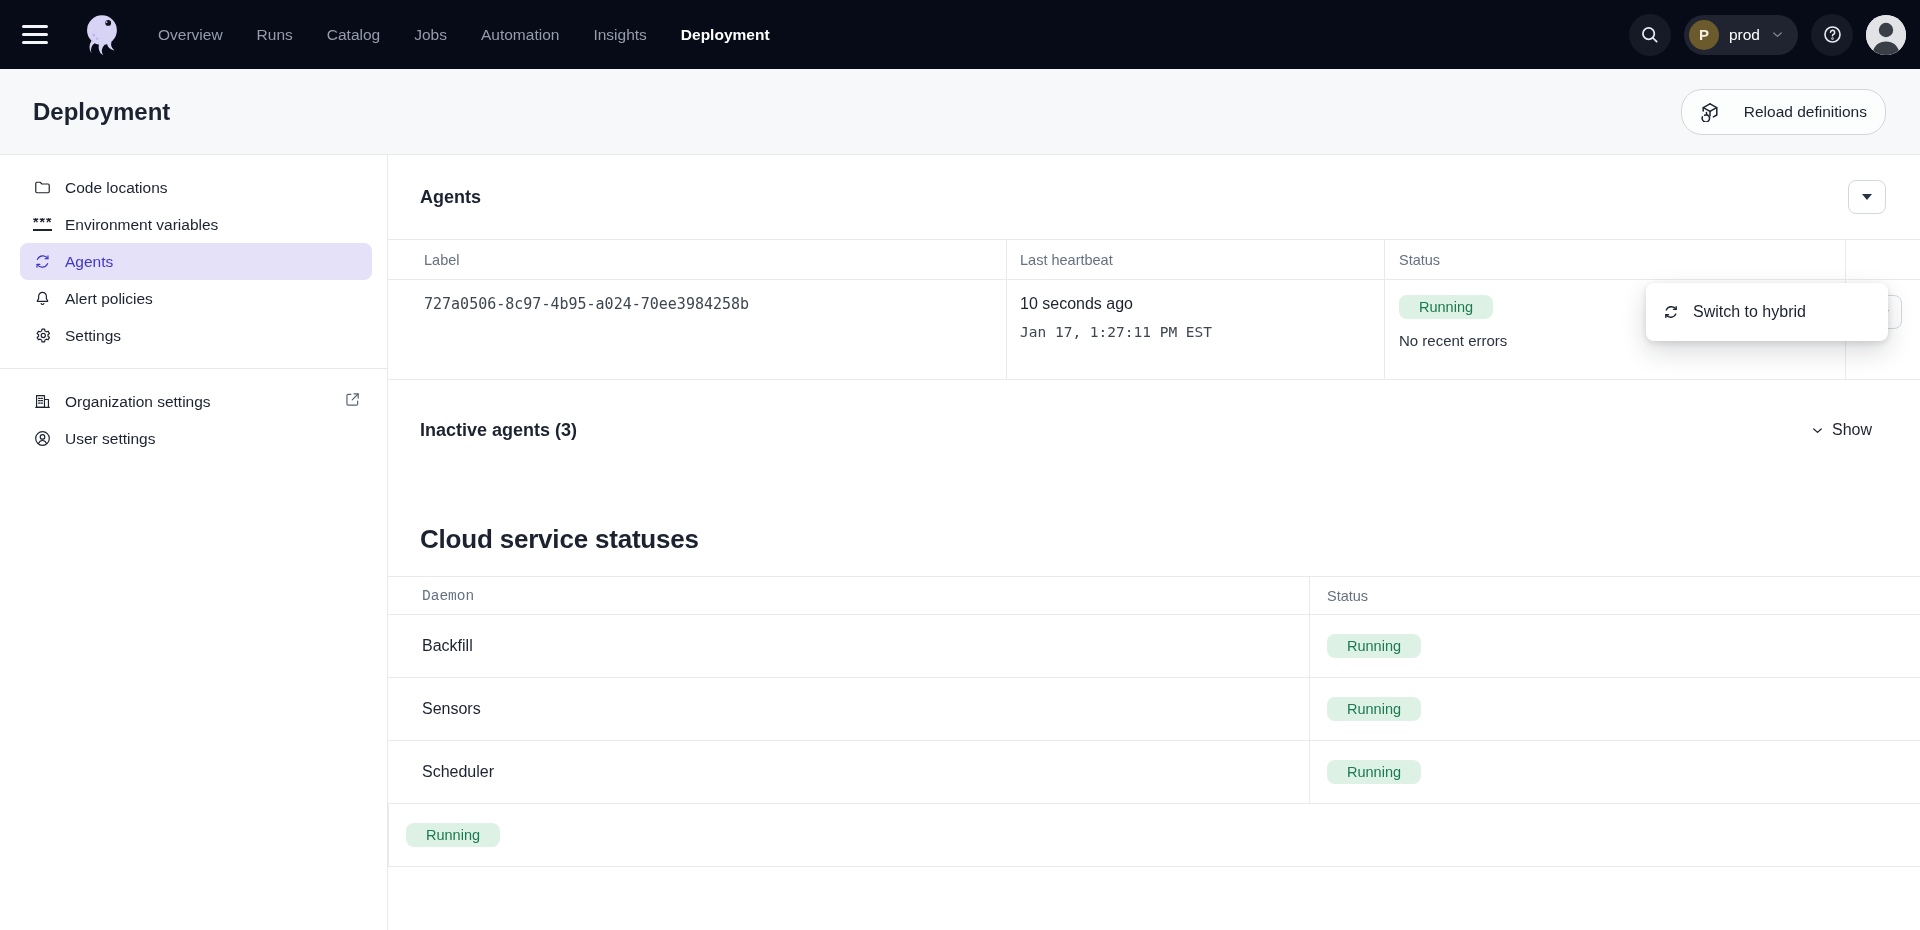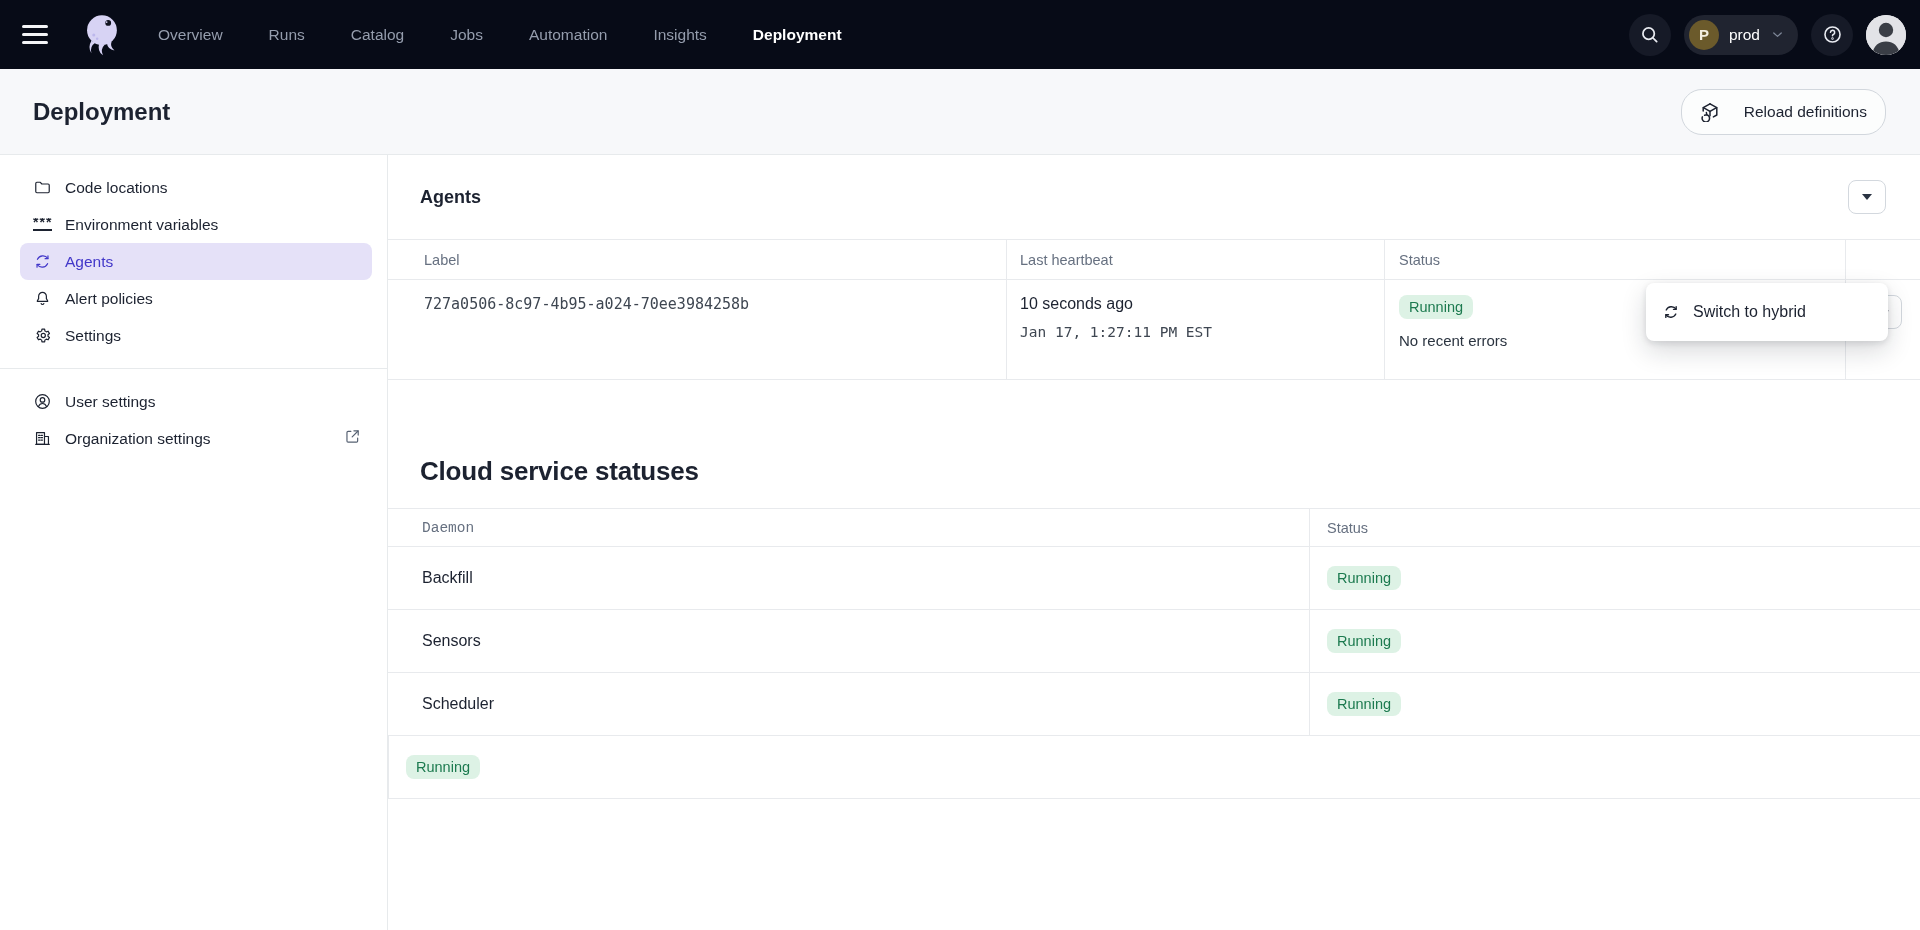--- a/index.html
+++ b/index.html
@@ -5,21 +5,21 @@
   * { margin:0; padding:0; box-sizing:border-box; }
   html,body { width:1920px; height:930px; overflow:hidden; background:#fff;
     font-family:"Liberation Sans","DejaVu Sans",sans-serif; color:#1C2230; }
   .mono { font-family:"DejaVu Sans Mono","Liberation Mono",monospace; }
 
   
   .topnav { height:69px; background:#070B17; display:flex; align-items:center; padding:0 14px 0 22px; }
   .hamburger { width:40px; height:40px; display:flex; flex-direction:column; justify-content:center; gap:5px; cursor:pointer; }
   .hamburger i { display:block; width:26px; height:3px; background:#F4F5F8; border-radius:2px; }
   .logo { width:50px; height:50px; margin-left:14px; }
-  .nav-links { display:flex; gap:46px; margin-left:32px; }
+  .nav-links { display:flex; gap:34px; margin-left:32px; }
   .nav-link { font-size:15.5px; color:#959DAD; text-decoration:none; cursor:pointer; }
   .nav-link.active { color:#FFFFFF; font-weight:700; }
   .nav-right { margin-left:auto; display:flex; align-items:center; gap:13px; }
   .nav-circle-btn { width:42px; height:42px; border-radius:50%; background:#161A27; display:flex; align-items:center; justify-content:center; cursor:pointer; }
   .nav-circle-btn svg { width:21px; height:21px; stroke:#E9EBF1; fill:none; stroke-width:2; stroke-linecap:round; }
   .env-pill { height:40px; border-radius:20px; background:#202430; display:flex; align-items:center; gap:10px; padding:0 13px 0 5px; cursor:pointer; }
   .env-avatar { width:30px; height:30px; border-radius:50%; background:#6B5A2B; color:#F3EEDF; font-size:15px; font-weight:700; display:flex; align-items:center; justify-content:center; }
   .env-name { color:#FFFFFF; font-size:15.5px; }
   .env-pill svg { width:15px; height:15px; stroke:#7E8798; fill:none; stroke-width:2; stroke-linecap:round; stroke-linejoin:round; }
   .user-avatar { width:40px; height:40px; border-radius:50%; overflow:hidden; background:#E2E3E7; cursor:pointer; }
@@ -66,21 +66,21 @@
   .td-row { height:100px; border-bottom:1px solid #E8EAED; }
   .cell-label { padding:15px 30px 0 36px; }
   .label-line { display:flex; align-items:center; justify-content:space-between; }
   .agent-name { font-size:16.5px; font-weight:700; color:#1C2230; }
   .badge-purple { background:#E7E4FA; color:#5346D6; font-size:14.5px; padding:4px 12px; border-radius:8px; white-space:nowrap; }
   .agent-id { font-size:15px; color:#3E4651; }
   .cell-heartbeat { padding:15px 0 0 13px; }
   .hb-rel { font-size:16px; color:#1C2230; }
   .hb-time { margin-top:11px; font-size:14.5px; color:#3E4651; }
   .cell-status { padding:15px 0 0 14px; }
-  .badge-green { display:inline-block; background:#DDF2E5; color:#1C7A4F; font-size:14.5px; padding:4px 10px; border-radius:8px; }
+  .badge-green { display:inline-block; background:#DDF2E5; color:#1C7A4F; font-size:14.5px; padding:4px 20px; border-radius:8px; }
   .status-note { margin-top:13px; font-size:15px; color:#2B3440; }
   .cell-action { display:flex; justify-content:center; padding-top:15px; }
   .sq-btn svg { width:17px; height:17px; stroke:#2A3342; fill:none; stroke-width:2; stroke-linecap:round; stroke-linejoin:round; }
 
   .inactive-row { margin-top:32px; height:36px; display:flex; align-items:center; justify-content:space-between; padding:0 48px 0 32px; }
   .show-toggle { display:flex; align-items:center; gap:7px; cursor:pointer; font-size:16px; color:#1C2230; }
   .show-toggle svg { width:15px; height:15px; stroke:#1C2230; fill:none; stroke-width:2; stroke-linecap:round; stroke-linejoin:round; }
 
   .cloud-title-row { margin-top:74px; height:34px; display:flex; align-items:center; padding-left:32px; }
 
@@ -211,41 +211,41 @@
         <path d="M18.9 13a7 7 0 0 0 0-2l1.9-1.4-1.7-3-2.2.8a7 7 0 0 0-1.8-1L14.7 4h-3.4l-.4 2.4a7 7 0 0 0-1.8 1l-2.2-.8-1.7 3L7.1 11a7 7 0 0 0 0 2l-1.9 1.4 1.7 3 2.2-.8a7 7 0 0 0 1.8 1l.4 2.4h3.4l.4-2.4a7 7 0 0 0 1.8-1l2.2.8 1.7-3z"></path>
         <circle cx="13" cy="12" r="2.6"></circle>
       </svg>
       <span>Settings</span>
     </div>
 
     <div class="side-divider"></div>
 
     <div class="side-item">
       <svg viewBox="0 0 24 24">
-        <circle cx="12" cy="12" r="8.6"></circle>
-        <circle cx="12" cy="10" r="2.9"></circle>
-        <path d="M6.9 18.3c1-2.5 2.9-3.8 5.1-3.8s4.1 1.3 5.1 3.8"></path>
-      </svg>
-      <span>User settings</span>
-    </div>
-    <div class="side-item">
-      <svg viewBox="0 0 24 24">
         <rect x="4.5" y="4.5" width="10" height="15"></rect>
         <path d="M14.5 9.5h5v10"></path>
         <path d="M3.5 19.5h17"></path>
         <path d="M7 8h1.8M10.2 8H12M7 11h1.8M10.2 11H12M7 14h1.8M10.2 14H12"></path>
       </svg>
       <span>Organization settings</span>
       <span class="ext-icon">
         <svg viewBox="0 0 24 24" width="17" height="17">
           <path d="M10 5.5H6.4A1.4 1.4 0 0 0 5 6.9v10.7A1.4 1.4 0 0 0 6.4 19h10.7a1.4 1.4 0 0 0 1.4-1.4V14"></path>
           <path d="M13.8 4.8h5.4v5.4"></path>
           <path d="M19 5 11.6 12.4"></path>
         </svg>
       </span>
+    </div>
+    <div class="side-item">
+      <svg viewBox="0 0 24 24">
+        <circle cx="12" cy="12" r="8.6"></circle>
+        <circle cx="12" cy="10" r="2.9"></circle>
+        <path d="M6.9 18.3c1-2.5 2.9-3.8 5.1-3.8s4.1 1.3 5.1 3.8"></path>
+      </svg>
+      <span>User settings</span>
     </div>
   </div>
 
   <div class="main">
 
 
     <div class="subhead-row">
       <div class="subhead">Agents</div>
       <div class="sq-btn">
         <span class="caret-down"></span>
@@ -274,20 +274,29 @@
         <div class="cell-action">
           <div class="sq-btn">
             <svg viewBox="0 0 24 24">
                 <polyline points="6,9.5 12,15 18,9.5"></polyline>
               </svg>
           </div>
         </div>
       </div>
     </div>
 
+    <div class="inactive-row">
+      <div class="subhead">Inactive agents (3)</div>
+      <div class="show-toggle">
+        <svg viewBox="0 0 24 24">
+            <polyline points="6,9.5 12,15 18,9.5"></polyline>
+          </svg>
+        <span>Show</span>
+      </div>
+    </div>
 
     <div class="cloud-title-row">
       <div class="section-title">Cloud service statuses</div>
     </div>
 
     <div class="cloud-table">
       <div class="cloud-grid cloud-th-row">
         <div class="cloud-th c1">Daemon</div>
         <div class="cloud-th c2">Status</div>
       </div>

